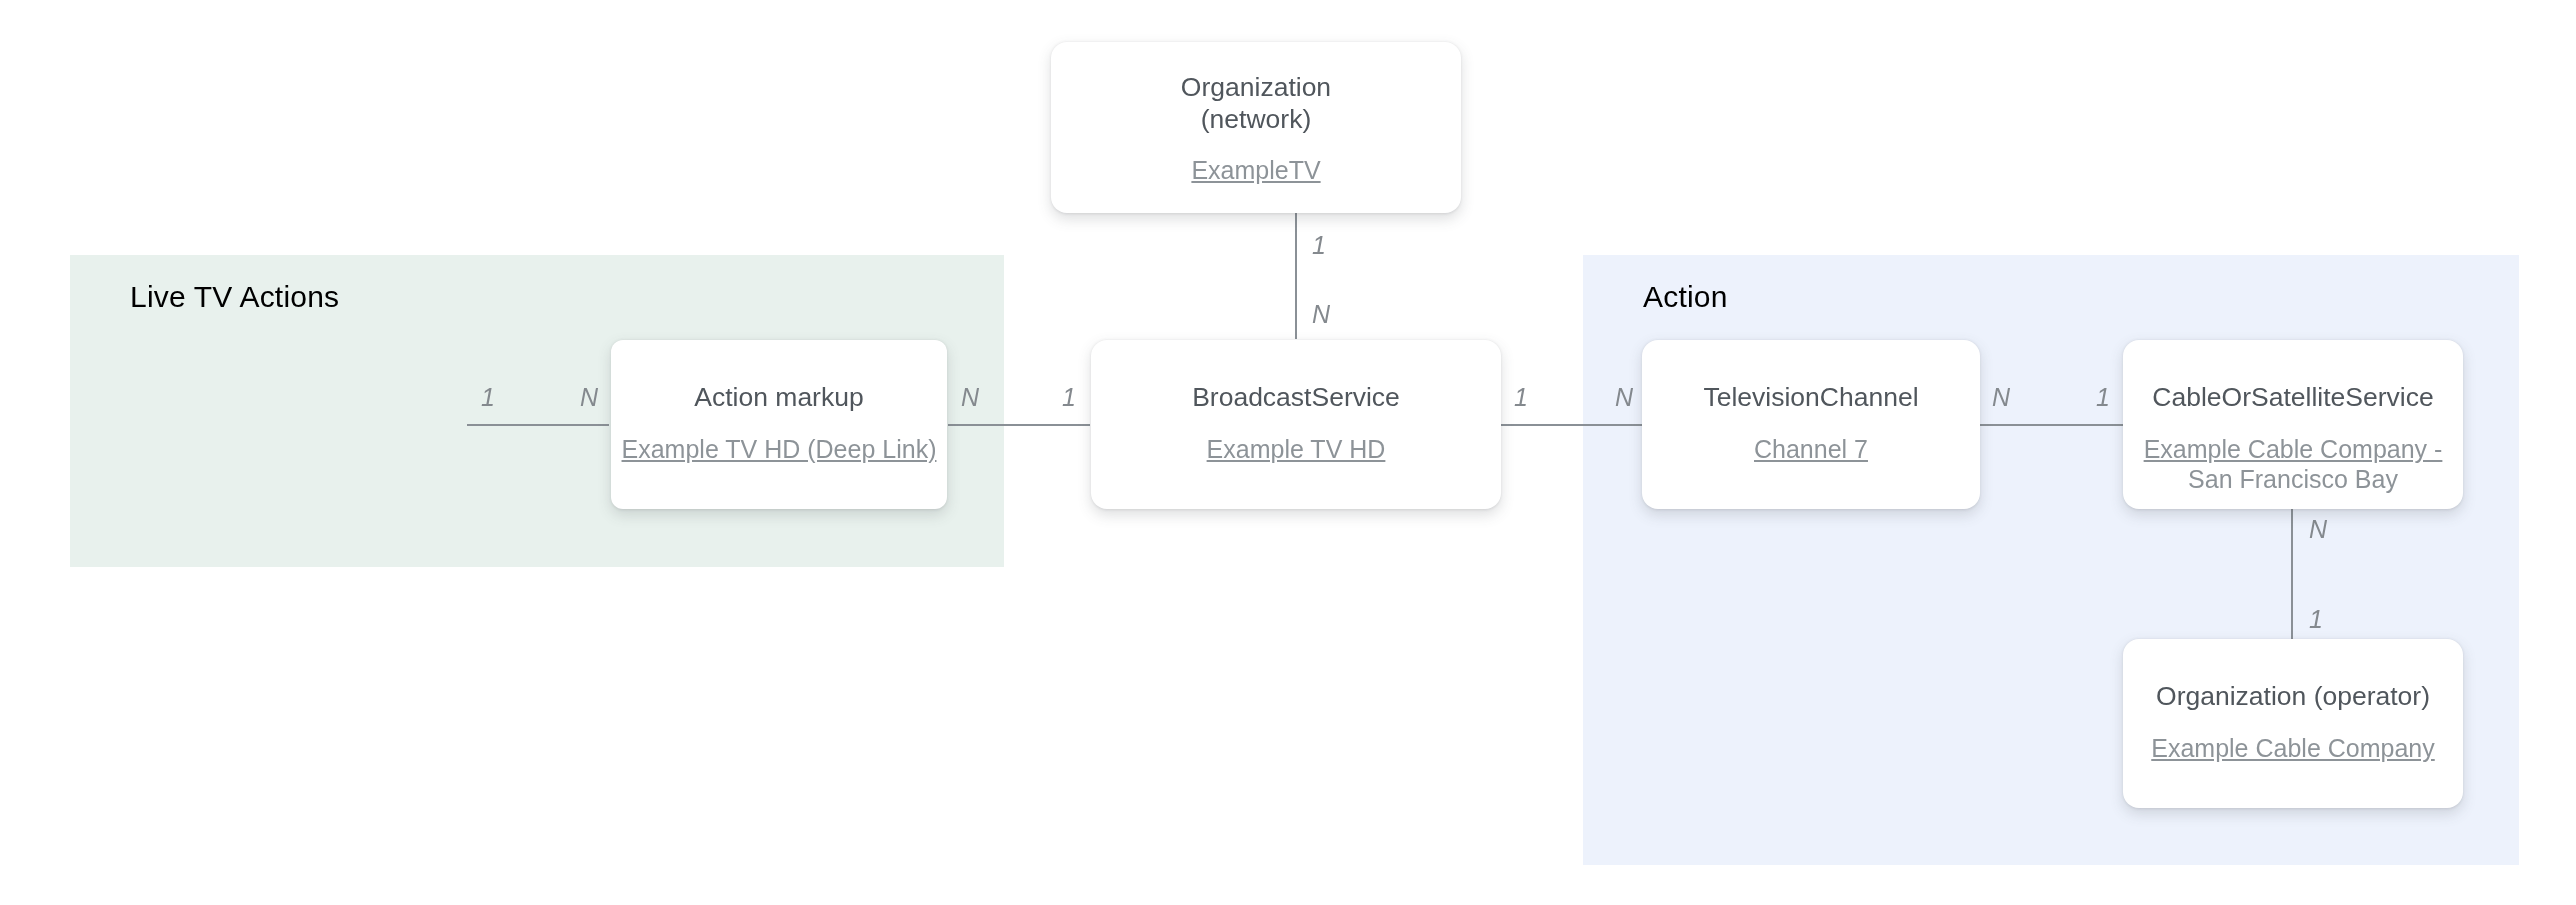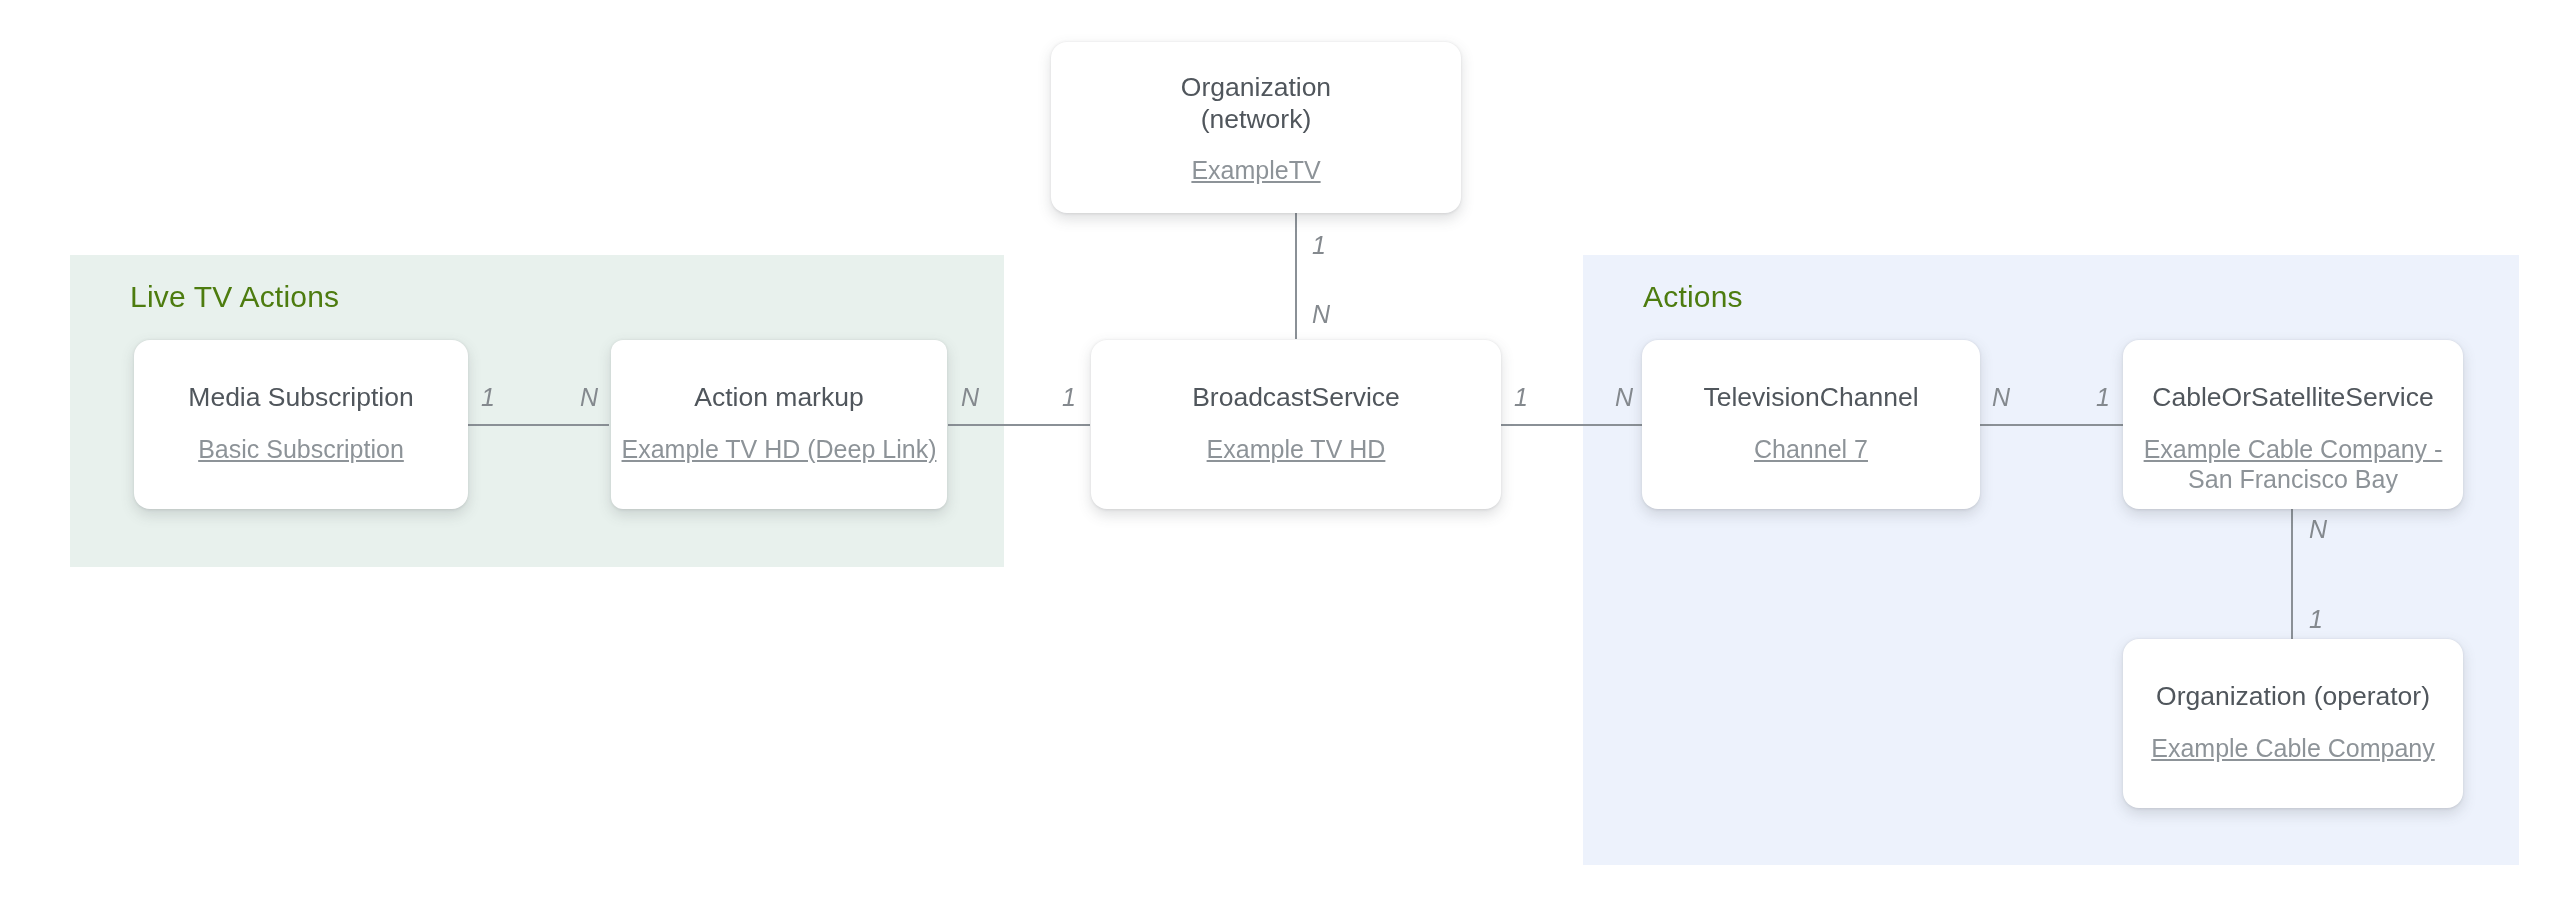--- a/index.html
+++ b/index.html
@@ -13,21 +13,21 @@
   }
 
   
   .region { position: absolute; }
   .region-green { left: 70px;  top: 255px; width: 934px; height: 312px; background: #e8f1ed; }
   .region-blue  { left: 1583px; top: 255px; width: 936px; height: 610px; background: #edf2fc; }
   .region-label {
     margin: 23px 0 12px 60px;
     font-size: 30px;
     line-height: 37px;
-    color: #4d7c0f;
+    color: #000000;
     letter-spacing: 0.2px;
   }
 
   
   .edge { position: absolute; background: #8a9096; }
   .edge-v1 { left: 1295px; top: 212px; width: 1.8px; height: 127px; }
   .edge-v2 { left: 2291px; top: 508px; width: 1.8px; height: 131px; }
   .edge-hA { left: 467px;  top: 424px; width: 142px; height: 1.8px; }
   .edge-hB { left: 948px; top: 424px; width: 142px; height: 1.8px; }
   .edge-hC { left: 1501px; top: 424px; width: 141px; height: 1.8px; }
@@ -82,21 +82,21 @@
 </style>
 </head>
 <body>
 
 <div class="stage">
 
   <div class="region region-green">
     <div class="region-label">Live TV Actions</div>
   </div>
   <div class="region region-blue">
-    <div class="region-label">Actions</div>
+    <div class="region-label">Action</div>
   </div>
 
   <div class="edge edge-v1"></div>
   <div class="edge edge-v2"></div>
   <div class="edge edge-hA"></div>
   <div class="edge edge-hB"></div>
   <div class="edge edge-hC"></div>
   <div class="edge edge-hD"></div>
 
   <span class="edge-label v-label" style="left:1312px; top:245px;">1</span>
@@ -112,24 +112,20 @@
   <span class="edge-label h-label" style="left:1624px; top:397px;">N</span>
   <span class="edge-label h-label" style="left:2001px; top:397px;">N</span>
   <span class="edge-label h-label" style="left:2103px; top:397px;">1</span>
 
   <div class="node node-org-network">
     <div class="title">Organization</div>
     <div class="title">(network)</div>
     <div class="subtitle first">ExampleTV</div>
   </div>
 
-  <div class="node node-media-subscription">
-    <div class="title">Media Subscription</div>
-    <div class="subtitle first">Basic Subscription</div>
-  </div>
 
   <div class="node node-action-markup">
     <div class="title">Action markup</div>
     <div class="subtitle first">Example TV HD (Deep Link)</div>
   </div>
 
   <div class="node node-broadcast-service">
     <div class="title">BroadcastService</div>
     <div class="subtitle first">Example TV HD</div>
   </div>

